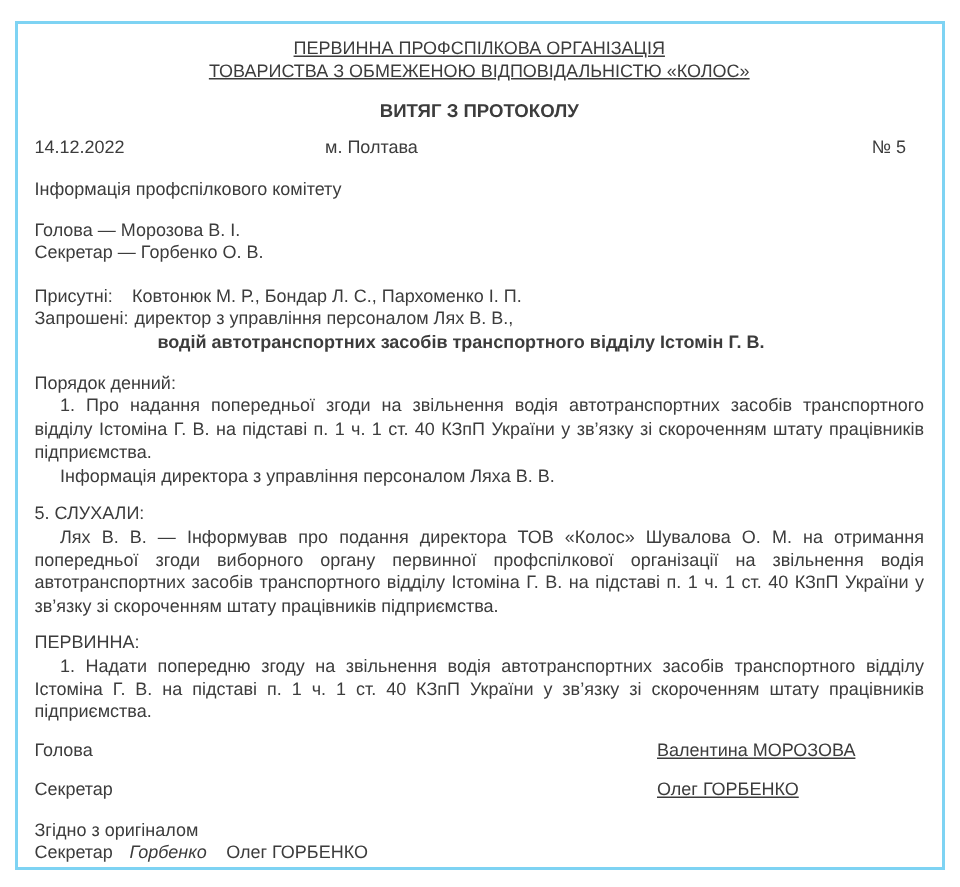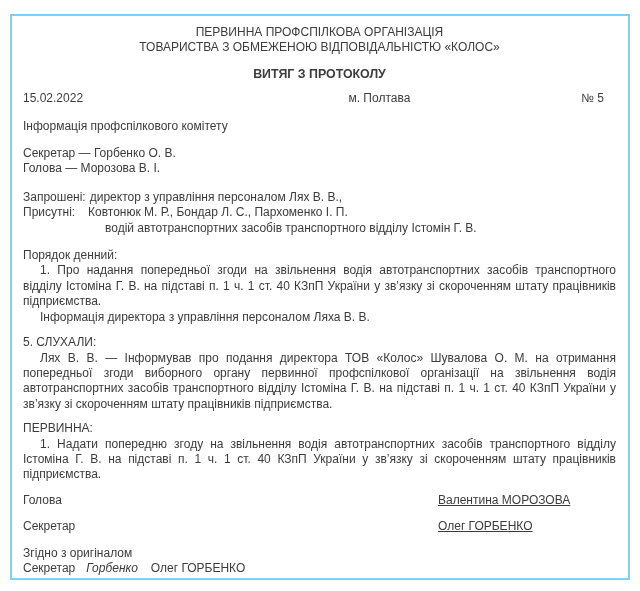--- a/index.html
+++ b/index.html
@@ -14,42 +14,42 @@
     position: absolute;
     left: 10px; top: 14px;
     width: 620px; height: 566px;
     border: 2px solid #7ed3f3;
     background: #ffffff;
     padding: 9px 12px 10px 11px;
     font-size: 12px;
     line-height: 15.4px;
     overflow: hidden;
   }
-  .org-name { text-align: center; }
+  .org-name { text-align: center; text-decoration: underline; }
   .doc-title {
     text-align: center;
     font-weight: bold;
     font-size: 12.4px;
     margin-top: 11px;
   }
   .meta-row {
     display: flex;
     margin-top: 9px;
   }
   .meta-cell { flex: 1; }
   .meta-left  { text-align: left; }
-  .meta-center{ text-align: right; }
+  .meta-center{ text-align: left; }
   .meta-right { text-align: right; padding-right: 12px; }
 
   .session-line { margin-top: 12px; }
   .officials    { margin-top: 12px; }
   .attendees    { margin-top: 13px; }
   .present-label { display: inline-block; width: 65px; }
   .invited-label { margin-right: 4px; }
-  .invited-cont  { padding-left: 82px; }
+  .invited-cont  { padding-left: 82px; font-weight: bold; }
 
   .agenda   { margin-top: 12px; }
   .heard    { margin-top: 10px; }
   .resolved { margin-top: 9px; }
   .para {
     text-align: justify;
     text-indent: 17px;
   }
   .info-line { text-indent: 17px; }
 
@@ -76,35 +76,35 @@
 <body>
 
 <div class="doc-frame" style="border-color: rgb(126, 211, 243); color: rgb(60, 60, 60);">
 
   <div class="org-name">ПЕРВИННА ПРОФСПІЛКОВА ОРГАНІЗАЦІЯ</div>
   <div class="org-name">ТОВАРИСТВА З ОБМЕЖЕНОЮ ВІДПОВІДАЛЬНІСТЮ «КОЛОС»</div>
 
   <div class="doc-title">ВИТЯГ З ПРОТОКОЛУ</div>
 
   <div class="meta-row">
-    <div class="meta-cell meta-left">15.02.2022</div>
+    <div class="meta-cell meta-left">14.12.2022</div>
     <div class="meta-cell meta-center">м. Полтава</div>
     <div class="meta-cell meta-right">№ 5</div>
   </div>
 
   <div class="session-line">Інформація профспілкового комітету</div>
 
   <div class="officials">
+    <div>Голова — Морозова В. І.</div>
     <div>Секретар — Горбенко О. В.</div>
-    <div>Голова — Морозова В. І.</div>
   </div>
 
   <div class="attendees">
+    <div><span class="present-label">Присутні:</span><span>Ковтонюк М. Р., Бондар Л. С., Пархоменко І. П.</span></div>
     <div><span class="invited-label">Запрошені:</span><span>директор з управління персоналом Лях В. В.,</span></div>
-    <div><span class="present-label">Присутні:</span><span>Ковтонюк М. Р., Бондар Л. С., Пархоменко І. П.</span></div>
     <div class="invited-cont">водій автотранспортних засобів транспортного відділу Істомін Г. В.</div>
   </div>
 
   <div class="agenda">
     <div>Порядок денний:</div>
     <div class="para">1. Про надання попередньої згоди на звільнення водія автотранспортних засобів транспортного відділу Істоміна Г. В. на підставі п. 1 ч. 1 ст. 40 КЗпП України у зв’язку зі скороченням штату працівників підприємства.</div>
     <div class="info-line">Інформація директора з управління персоналом Ляха В. В.</div>
   </div>
 
   <div class="heard">

